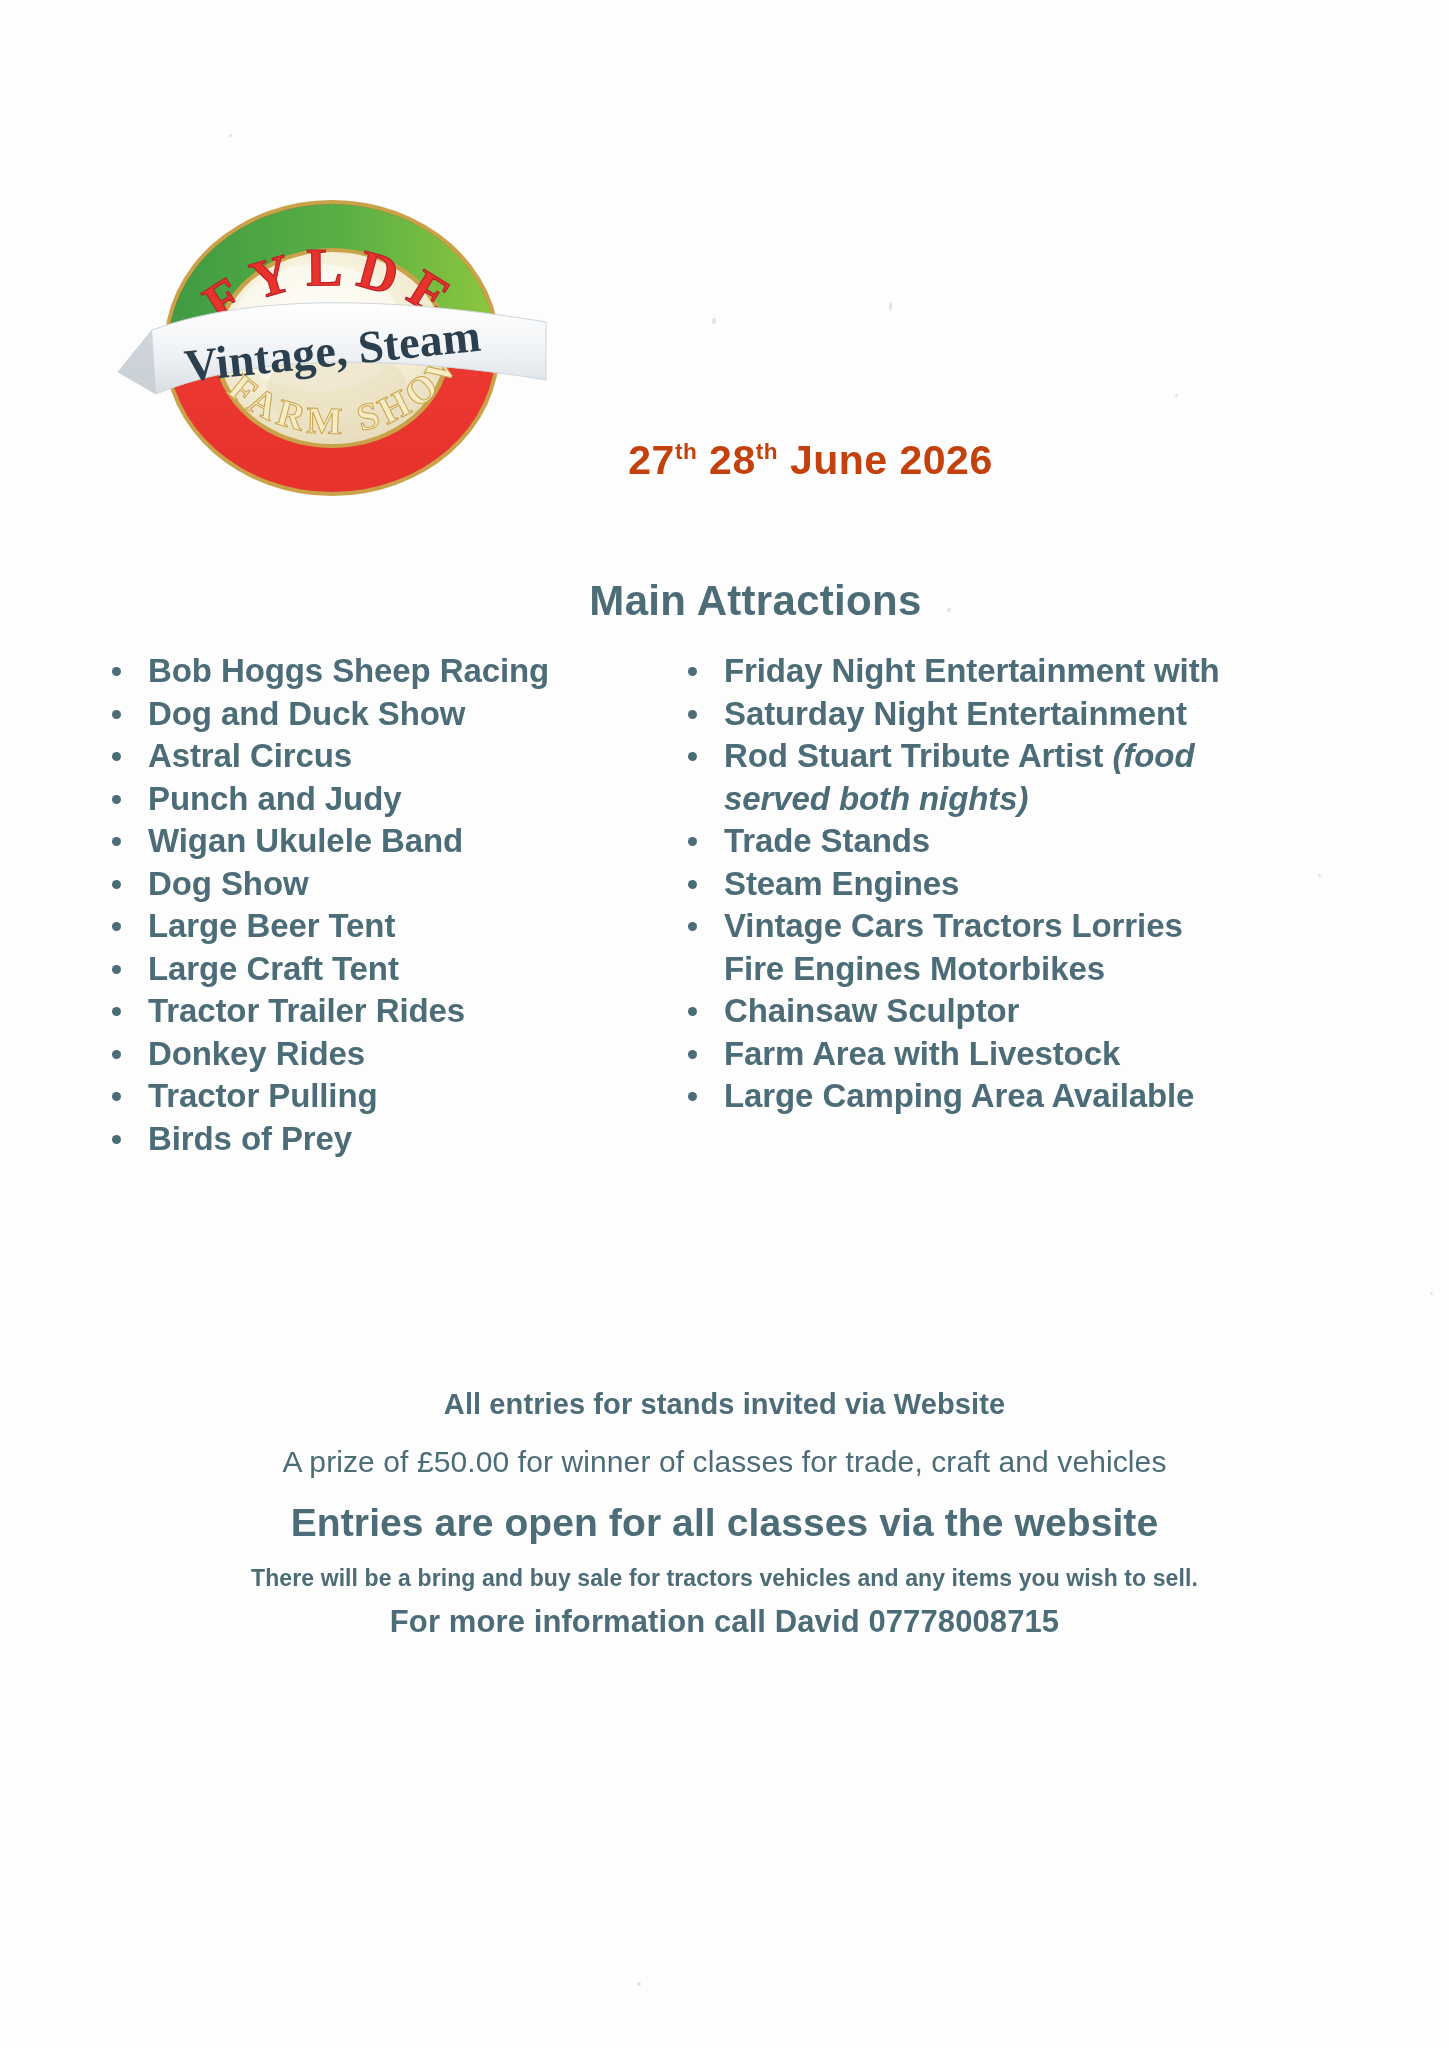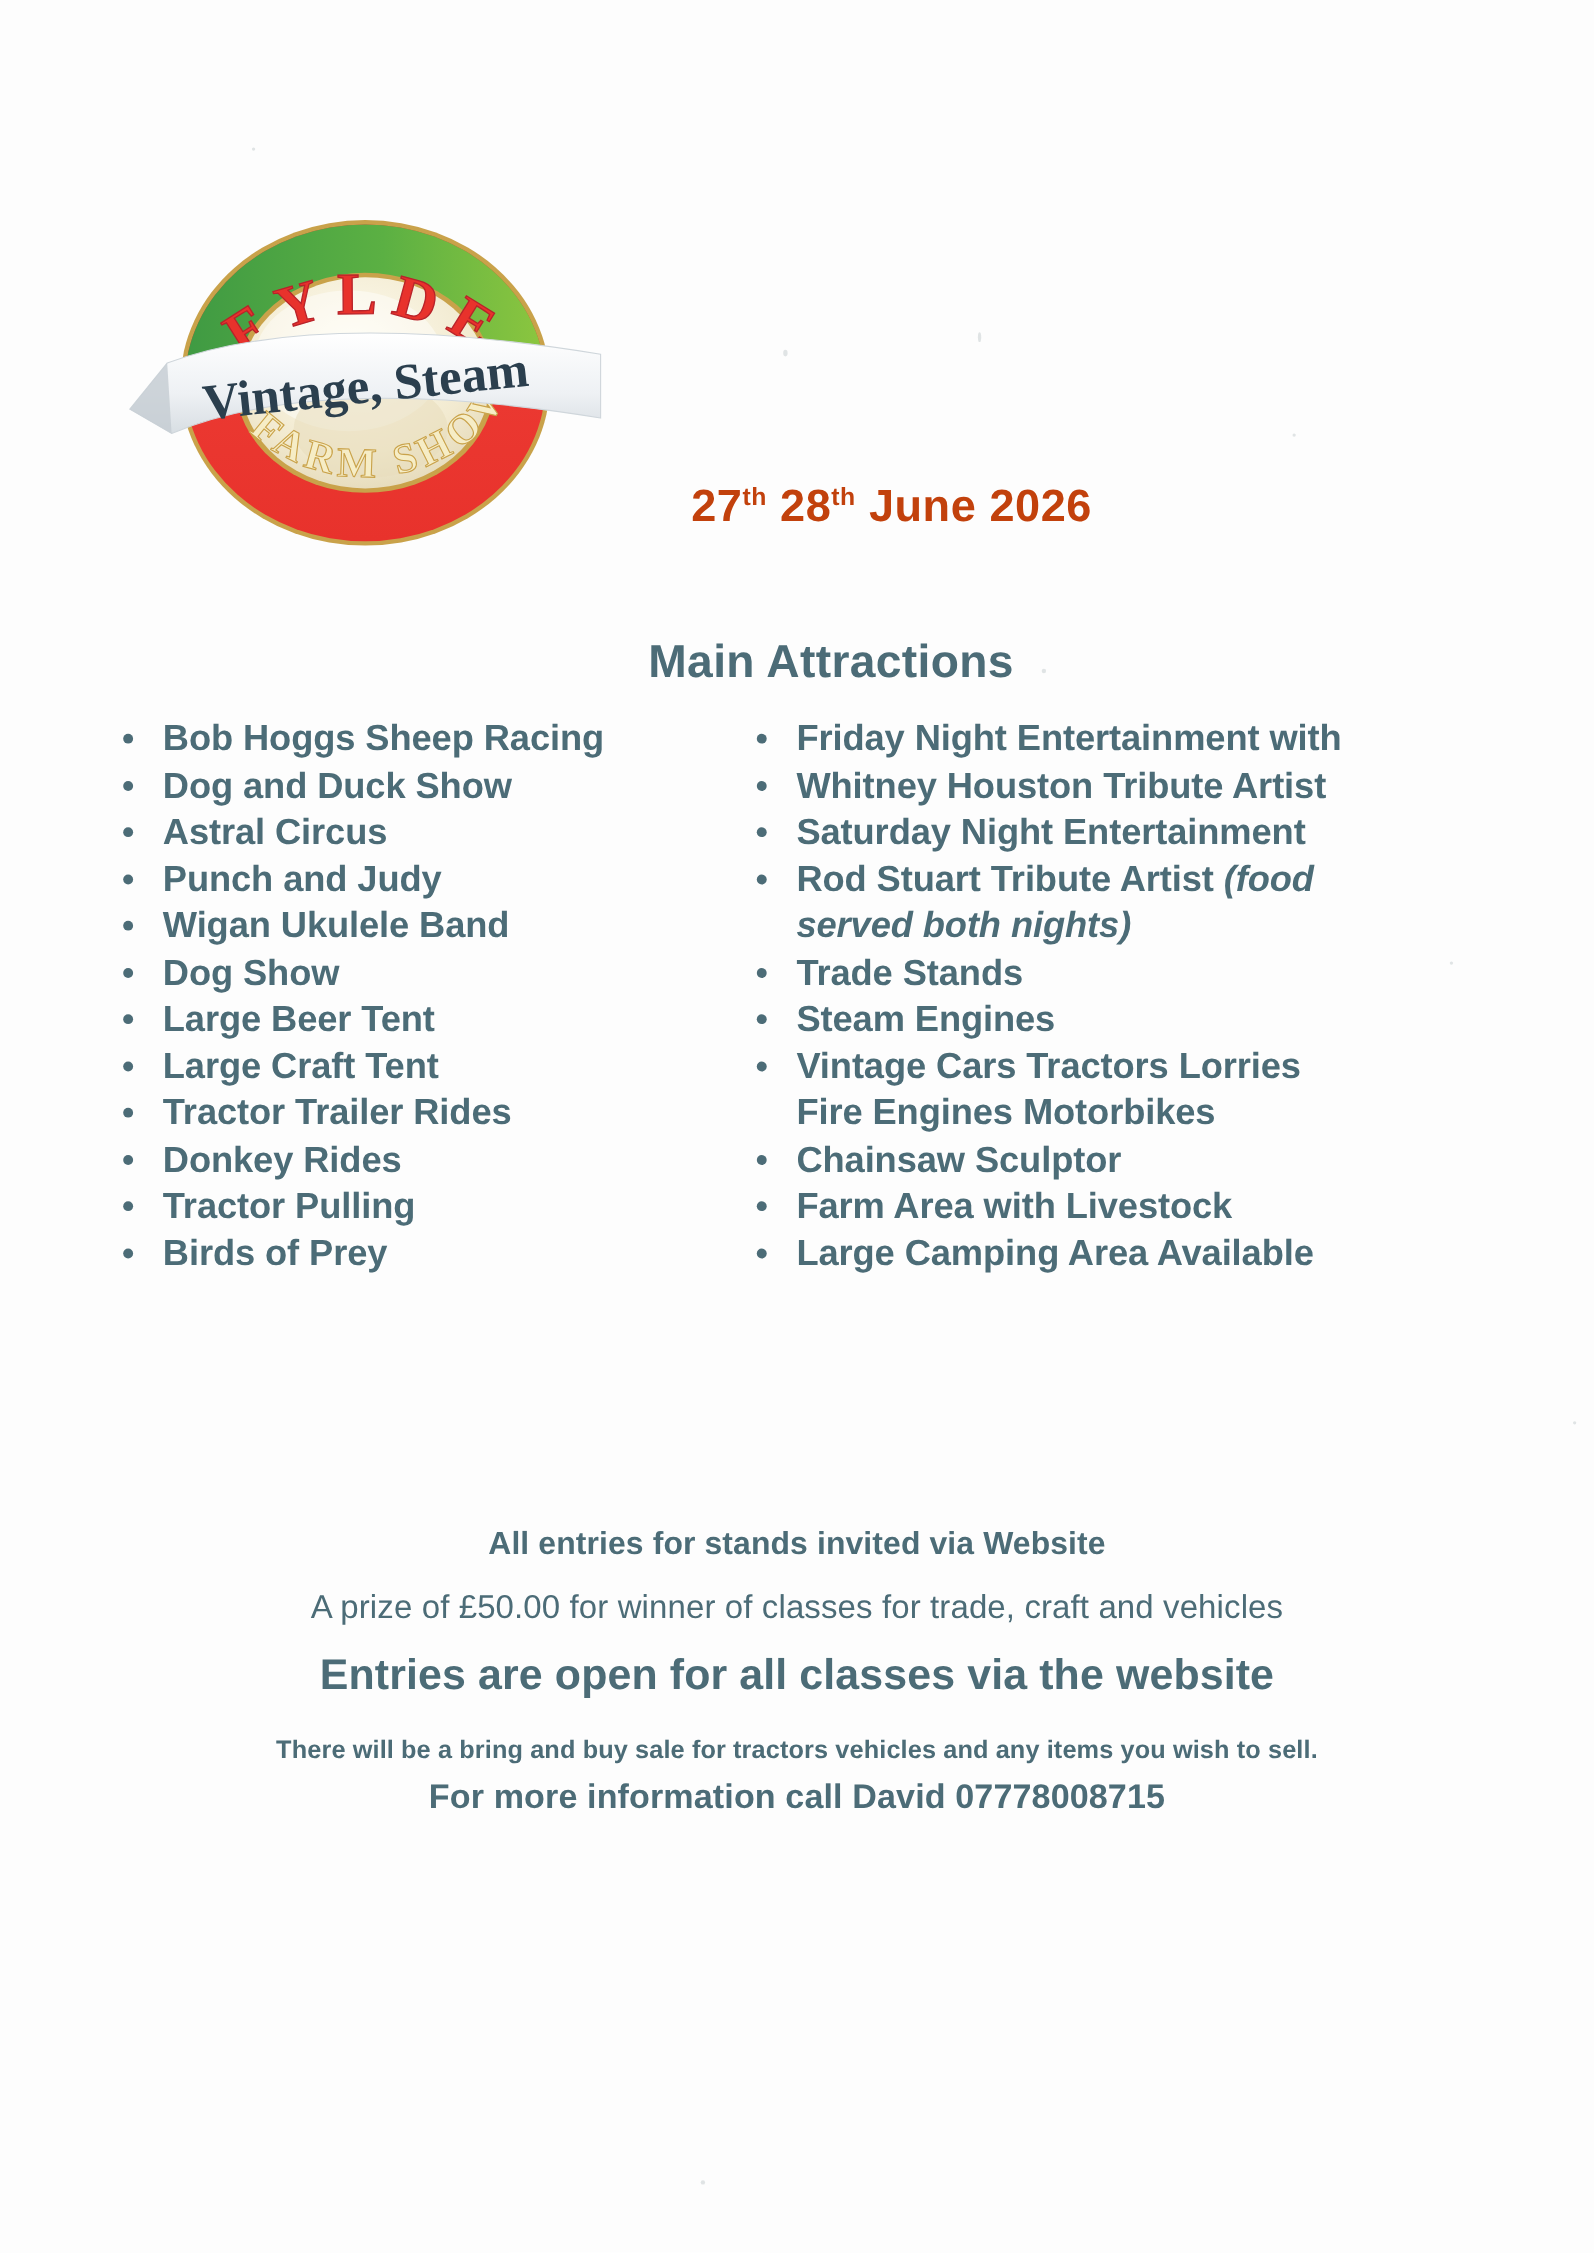--- a/index.html
+++ b/index.html
@@ -129,21 +129,21 @@
   }
   .f-line3 {
     font-size: 39px;
     font-weight: bold;
     margin-top: 22px;
     letter-spacing: 0.1px;
   }
   .f-line4 {
     font-size: 23px;
     font-weight: bold;
-    margin-top: 32px;
+    margin-top: 20px;
     letter-spacing: 0.1px;
   }
   .f-line5 {
     font-size: 31px;
     font-weight: bold;
     margin-top: 12px;
     letter-spacing: 0.1px;
   }
 
   
@@ -241,21 +241,20 @@
           <li><span class="bullet"></span><span>Large Craft Tent</span></li>
           <li><span class="bullet"></span><span>Tractor Trailer Rides</span></li>
           <li><span class="bullet"></span><span>Donkey Rides</span></li>
           <li><span class="bullet"></span><span>Tractor Pulling</span></li>
           <li><span class="bullet"></span><span>Birds of Prey</span></li>
         </ul>
     </div>
     <div class="col col-right">
       <ul class="attr-list" id="right-list">
           <li><span class="bullet"></span><span>Friday Night Entertainment with</span></li>
-          <li><span class="bullet"></span><span>Whitney Houston Tribute Artist</span></li>
           <li><span class="bullet"></span><span>Saturday Night Entertainment</span></li>
           <li><span class="bullet"></span><span>Rod Stuart Tribute Artist </span><em>(food</em></li>
           <li class="nobullet"><em>served both nights)</em></li>
           <li><span class="bullet"></span><span>Trade Stands</span></li>
           <li><span class="bullet"></span><span>Steam Engines</span></li>
           <li><span class="bullet"></span><span>Vintage Cars Tractors Lorries</span></li>
           <li class="nobullet"><span>Fire Engines Motorbikes</span></li>
           <li><span class="bullet"></span><span>Chainsaw Sculptor</span></li>
           <li><span class="bullet"></span><span>Farm Area with Livestock</span></li>
           <li><span class="bullet"></span><span>Large Camping Area Available</span></li>

